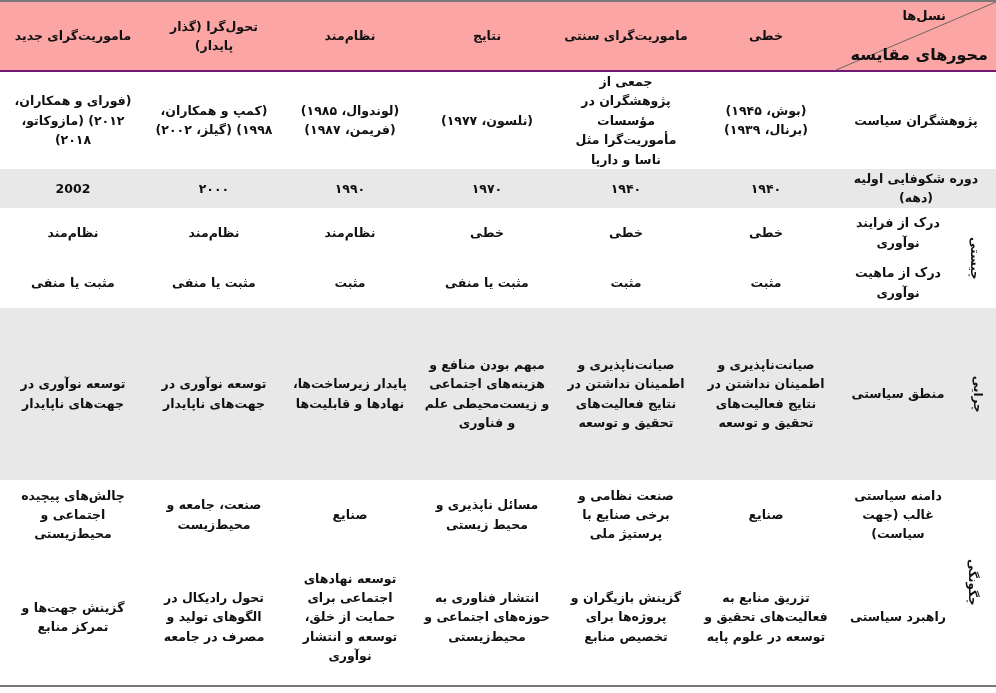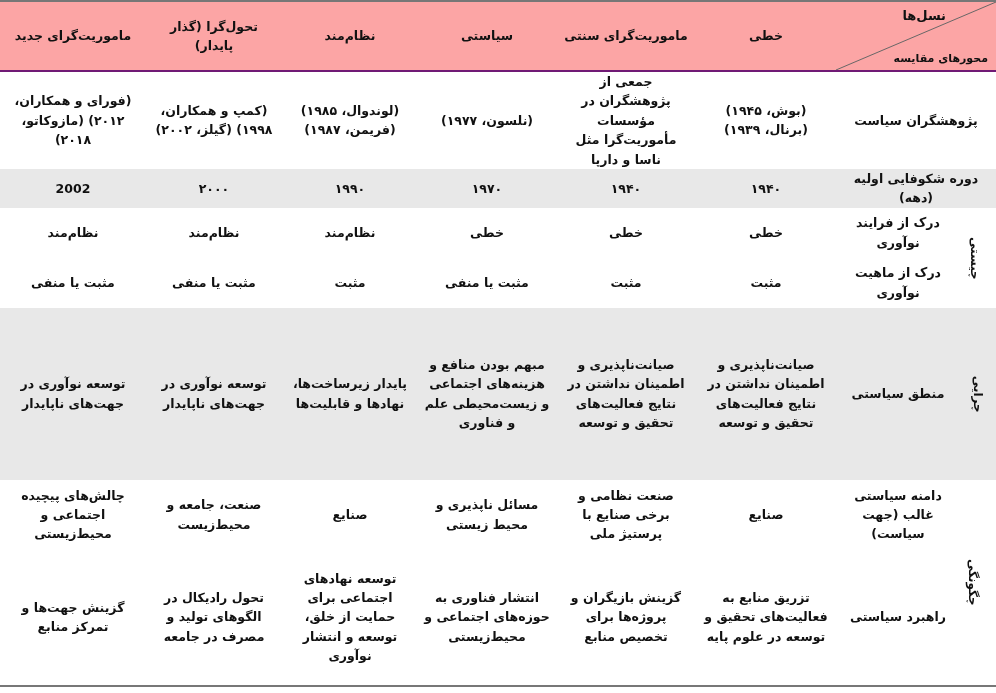--- a/index.html
+++ b/index.html
@@ -15,21 +15,21 @@
     font-size: 12.5px;
     line-height: 1.55;
   }
   td, th { text-align: center; vertical-align: middle; padding: 0 6px; font-weight: bold; }
   thead tr { background: #fca5a5; border-top: 2px solid #777; border-bottom: 2px solid #701a75; height: 70px; }
   tbody tr.last { border-bottom: 2px solid #777; }
   .shade { background: #e8e8e8; }
   .corner { position: relative; padding: 0; }
   .corner svg { position: absolute; inset: 0; width: 100%; height: 100%; }
   .corner .gen { position: absolute; top: 4px; right: 50px; font-size: 13px; }
-  .corner .axis { position: absolute; bottom: 4px; right: 8px; font-size: 11px; line-height: 1.4; text-align: center; }
+  .corner .axis { position: absolute; bottom: 4px; right: 8px; font-size: 16px; line-height: 1.4; text-align: center; }
   .vlabel { padding: 0; }
   .vlabel span { display: inline-block; transform: rotate(90deg); white-space: nowrap; font-size: 12px; }
   .axis-cell { text-align: center; padding-right: 4px; }
 </style>
 </head>
 <body>
 
 <table>
   <colgroup>
     <col style="width:38px">
@@ -45,21 +45,21 @@
     <tr>
       <th colspan="2" class="corner">
         <svg viewBox="0 0 160 70" preserveAspectRatio="none">
             <line x1="160" y1="0" x2="0" y2="70" stroke="#666" stroke-width="1"></line>
           </svg>
         <span class="gen">نسل‌ها</span>
         <span class="axis">محورهای مقایسه</span>
       </th>
       <th>خطی</th>
       <th>ماموریت‌گرای سنتی</th>
-      <th>سیاستی</th>
+      <th>نتایج</th>
       <th>نظام‌مند</th>
       <th>تحول‌گرا (گذار پایدار)</th>
       <th>ماموریت‌گرای جدید</th>
     </tr>
   </thead>
   <tbody>
     <tr style="height:92px">
       <td colspan="2">پژوهشگران سیاست</td>
       <td>(بوش، ۱۹۴۵) (برنال، ۱۹۳۹)</td>
       <td>جمعی از پژوهشگران در مؤسسات مأموریت‌گرا مثل ناسا و دارپا</td>

